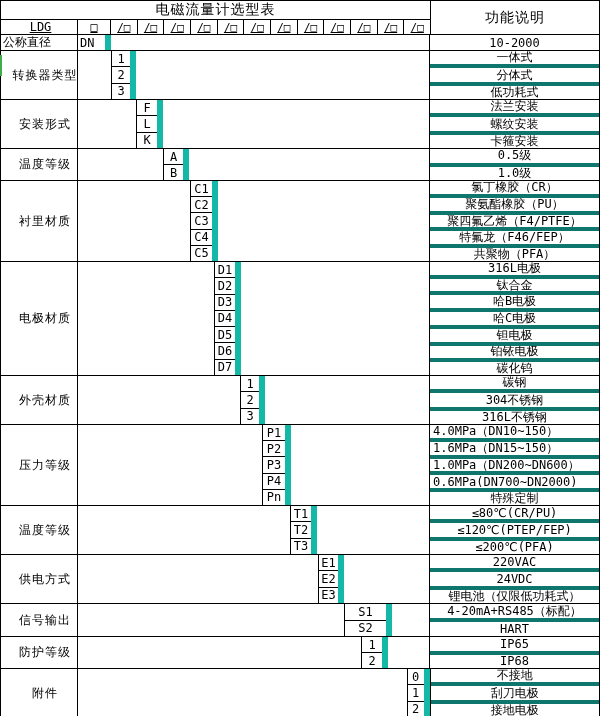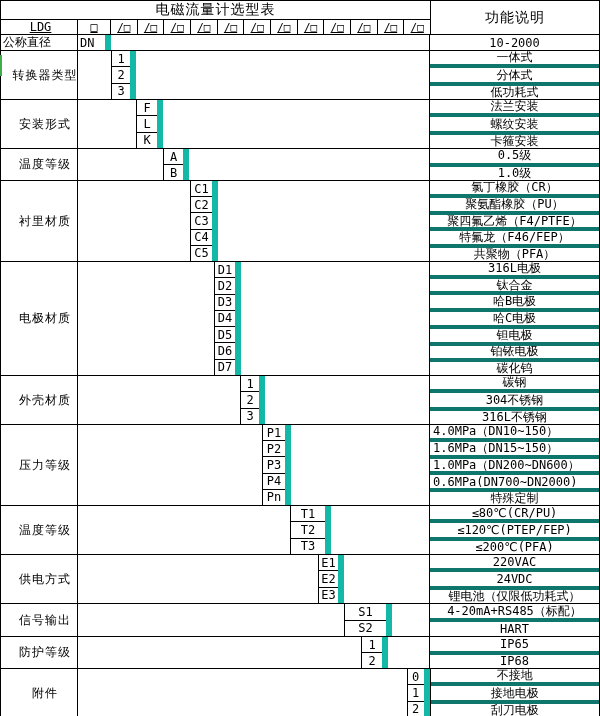--- a/index.html
+++ b/index.html
@@ -206,21 +206,21 @@
       <div class="la">1.6MPa（DN15~150）</div>
       <div class="la">1.0MPa（DN200~DN600）</div>
       <div class="la">0.6MPa(DN700~DN2000)</div>
       <div>特殊定制</div>
     </div>
   </div>
 
   <div class="sec" style="height:49px">
     <div class="label">温度等级</div>
     <div style="width:212px"></div>
-    <div class="codes" style="width:41px">
+    <div class="codes" style="width:27px">
       <div>T1</div>
       <div>T2</div>
       <div>T3</div>
     </div>
     <div class="grow"></div>
     <div class="descs">
       <div>≤80℃(CR/PU)</div>
       <div>≤120℃(PTEP/FEP)</div>
       <div>≤200℃(PFA)</div>
     </div>
@@ -274,18 +274,18 @@
     <div class="label">附件</div>
     <div style="width:330px"></div>
     <div class="codes" style="width:23px">
       <div>0</div>
       <div>1</div>
       <div>2</div>
     </div>
     <div class="grow"></div>
     <div class="descs">
       <div>不接地</div>
+      <div>刮刀电极</div>
       <div>接地电极</div>
-      <div>刮刀电极</div>
     </div>
   </div>
 
 </div>
 
 </body></html>

